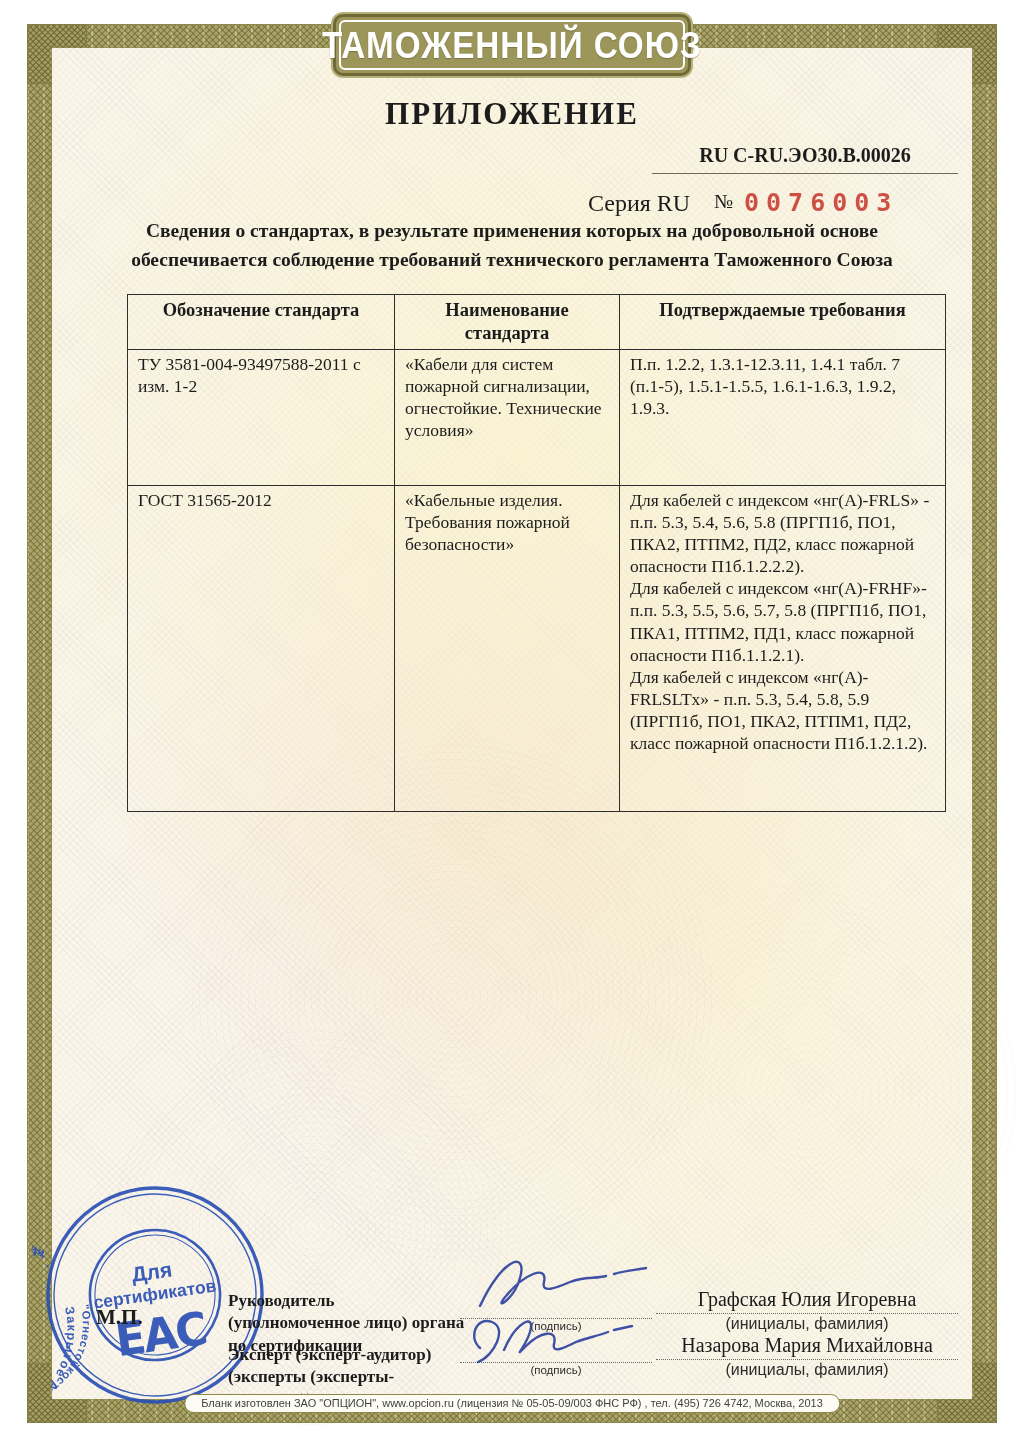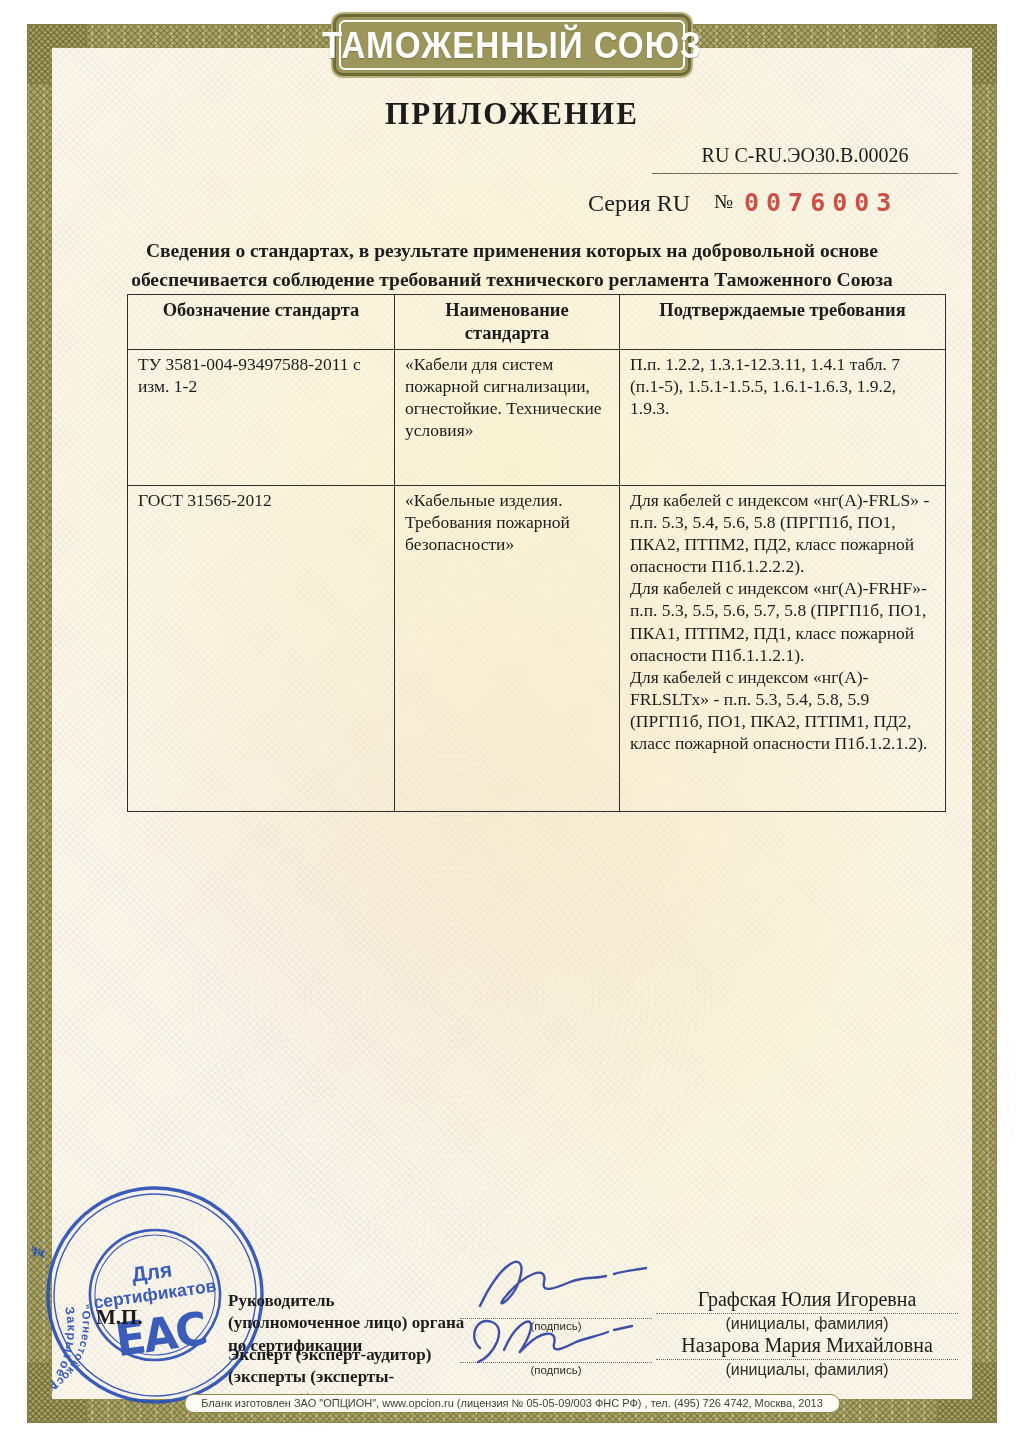--- a/index.html
+++ b/index.html
@@ -60,28 +60,28 @@
   .banner-title{
     font-family:"Liberation Sans",sans-serif;font-weight:bold;font-size:35px;color:#ffffff;
     letter-spacing:1px;transform:scale(.95,1.08);white-space:nowrap;text-shadow:0 1px 1px rgba(80,75,30,.45);
   }
 
   .doc-title{position:absolute;left:0;right:0;top:96px;text-align:center;
     font-weight:bold;font-size:31px;letter-spacing:2px;}
   .cert-label{position:absolute;left:228px;top:150px;font-weight:bold;font-size:20.5px;white-space:nowrap;}
   .cert-number-wrap{position:absolute;left:652px;top:144px;width:306px;text-align:center;
     border-bottom:1.5px solid #6f6a5a;padding-bottom:6px;}
-  .cert-number{font-weight:normal;font-size:20px;white-space:nowrap;}
+  .cert-number{font-weight:bold;font-size:20px;white-space:nowrap;}
   .series-row{position:absolute;left:0;top:190px;width:100%;height:30px;}
   .series-label{position:absolute;left:588px;font-size:24px;}
   .number-sign{position:absolute;left:714px;font-size:20px;}
   .blank-number{position:absolute;left:744px;top:-2px;font-family:"DejaVu Sans Mono",monospace;
     font-weight:bold;font-size:25px;letter-spacing:7px;color:#cd5046;}
 
-  .intro{position:absolute;left:90px;top:236px;width:844px;text-align:center;
+  .intro{position:absolute;left:90px;top:216px;width:844px;text-align:center;
     font-weight:bold;font-size:19.5px;line-height:1.5;}
 
   table.standards{position:absolute;left:127px;top:294px;border-collapse:collapse;table-layout:fixed;}
   table.standards col.c1{width:267px;} table.standards col.c2{width:225px;} table.standards col.c3{width:326px;}
   table.standards th, table.standards td{border:1.6px solid #2e2e2e;vertical-align:top;
     font-size:17.5px;line-height:1.26;padding:3px 8px 22px 10px;background:rgba(255,255,255,.06);}
   table.standards th{font-weight:bold;text-align:center;font-size:18.5px;padding:4px 6px;line-height:1.25;}
   table.standards td p{margin:0;}
   td.req{}
 

